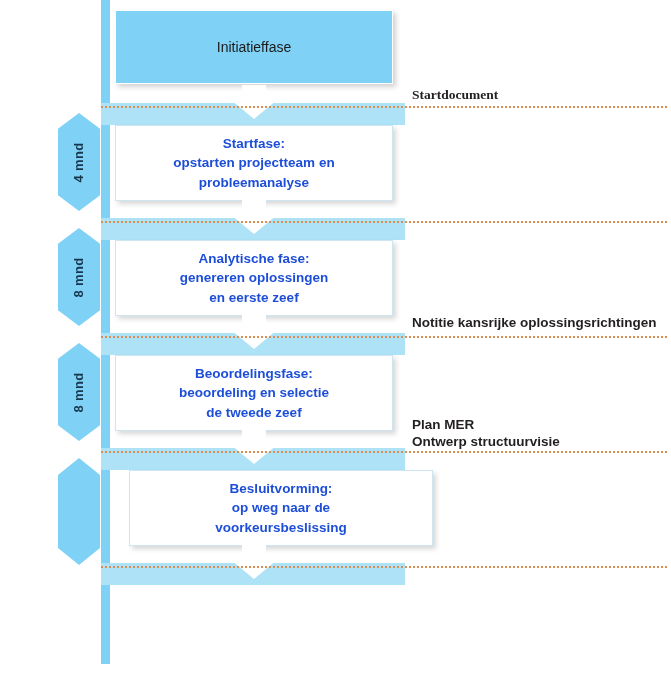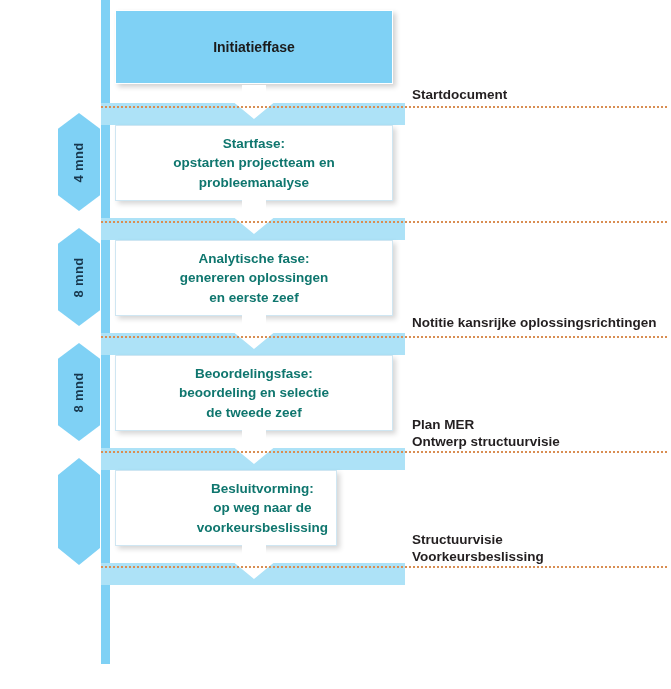--- a/index.html
+++ b/index.html
@@ -29,35 +29,35 @@
 
   
   .phase-box{
     position:absolute;
     background:#7FD1F5;
     border:1px solid #ffffff;
     box-shadow:3px 3px 5px rgba(0,0,0,0.18);
     display:flex;align-items:center;justify-content:center;
     text-align:left;
     color:#1b1b1b;
-    font-weight:bold;
+    font-weight:normal;
     font-size:14px;
     line-height:1.35;
     box-sizing:border-box;
   }
 
   
   .white-box{
     position:absolute;
     background:#ffffff;
     border:1px solid #cfe6f2;
     box-shadow:3px 3px 5px rgba(0,0,0,0.16);
     display:flex;align-items:center;justify-content:center;
     text-align:center;
-    color:#0f766e;
+    color:#1d4ed8;
     font-weight:bold;
     font-size:13.5px;
     line-height:1.45;
     box-sizing:border-box;
   }
   .white-box .inner,.phase-box .inner{padding:0 8px;}
 
   
   .arrow{
     position:absolute;
@@ -128,21 +128,21 @@
 genereren oplossingen
 en eerste zeef</div>
   </div>
 
   <div class="white-box" style="left:115px;top:355px;width:278px;height:76px;">
     <div class="inner" style="white-space: pre-line;">Beoordelingsfase:
 beoordeling en selectie
 de tweede zeef</div>
   </div>
 
-  <div class="white-box" style="left:115px;top:470px;width:222px;height:76px;justify-content:flex-end;">
+  <div class="white-box" style="left:129px;top:470px;width:304px;height:76px;">
     <div class="inner" style="white-space: pre-line;">Besluitvorming:
 op weg naar de
 voorkeursbeslissing</div>
   </div>
 
 
   <div class="arrow" style="left:231px;top:85px;">
     <svg viewBox="0 0 46 34" aria-hidden="true">
         <polygon points="11,0 35,0 35,15 46,15 23,34 0,15 11,15" fill="#ffffff"></polygon>
       </svg>
@@ -167,30 +167,28 @@
         <polygon points="11,0 35,0 35,15 46,15 23,34 0,15 11,15" fill="#ffffff"></polygon>
       </svg>
   </div>
 
   <div class="dotted" style="left:101px;top:106px;width:566px;"></div>
   <div class="dotted" style="left:101px;top:221px;width:566px;"></div>
   <div class="dotted" style="left:101px;top:336px;width:566px;"></div>
   <div class="dotted" style="left:101px;top:451px;width:566px;"></div>
   <div class="dotted" style="left:101px;top:566px;width:566px;"></div>
 
-  <div class="milestone" style="left: 412px; top: 86px; white-space: pre-line;">Startdocument</div>
+  <div class="milestone" style="left: 412px; top: 86px; white-space: pre-line; font-family: Liberation Serif, serif;">Startdocument</div>
 
 
   <div class="milestone" style="left: 412px; top: 416px; white-space: pre-line;">Plan MER
 Ontwerp structuurvisie</div>
 
   <div class="milestone" style="left: 412px; top: 314px; white-space: pre-line;">Notitie kansrijke oplossingsrichtingen</div>
 
-  <div class="milestone" style="left: 412px; top: 531px; white-space: pre-line;">Structuurvisie
-Voorkeursbeslissing</div>
 
   <div class="diamond" style="left:58px;top:113px;height:98px;">
     <span>4 mnd</span>
   </div>
 
   <div class="diamond" style="left:58px;top:228px;height:98px;">
     <span>8 mnd</span>
   </div>
 
   <div class="diamond" style="left:58px;top:343px;height:98px;">

